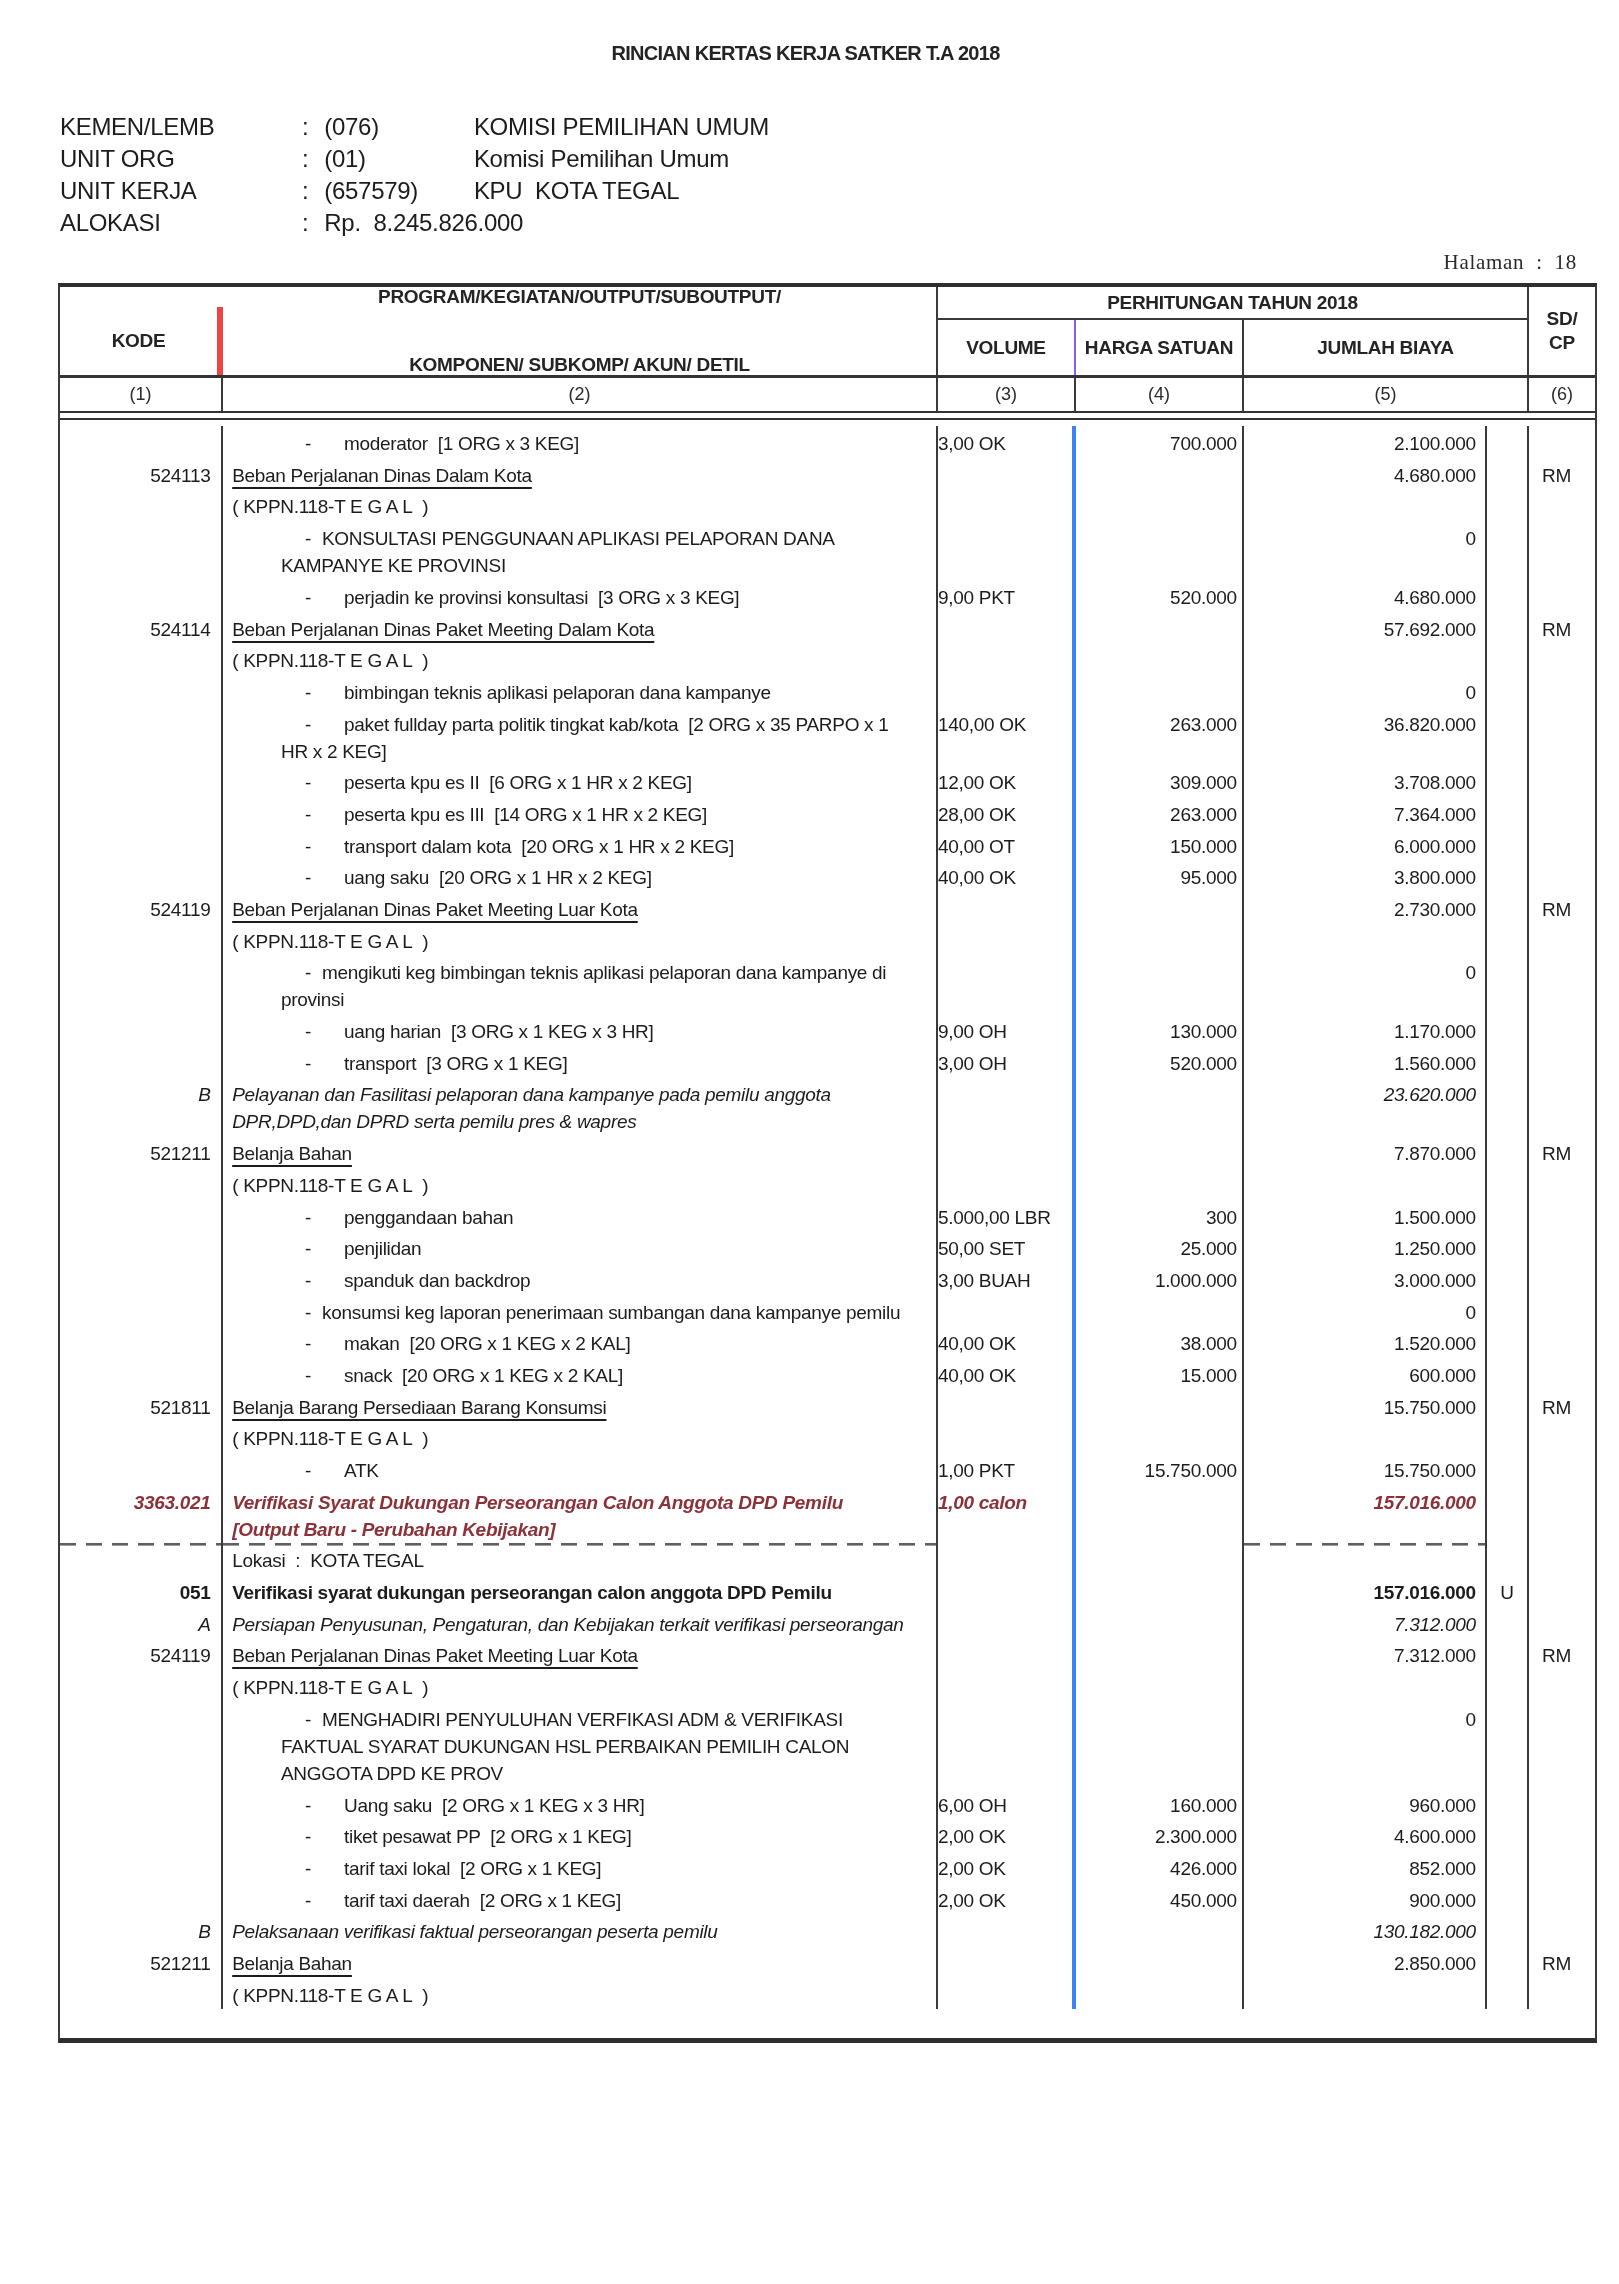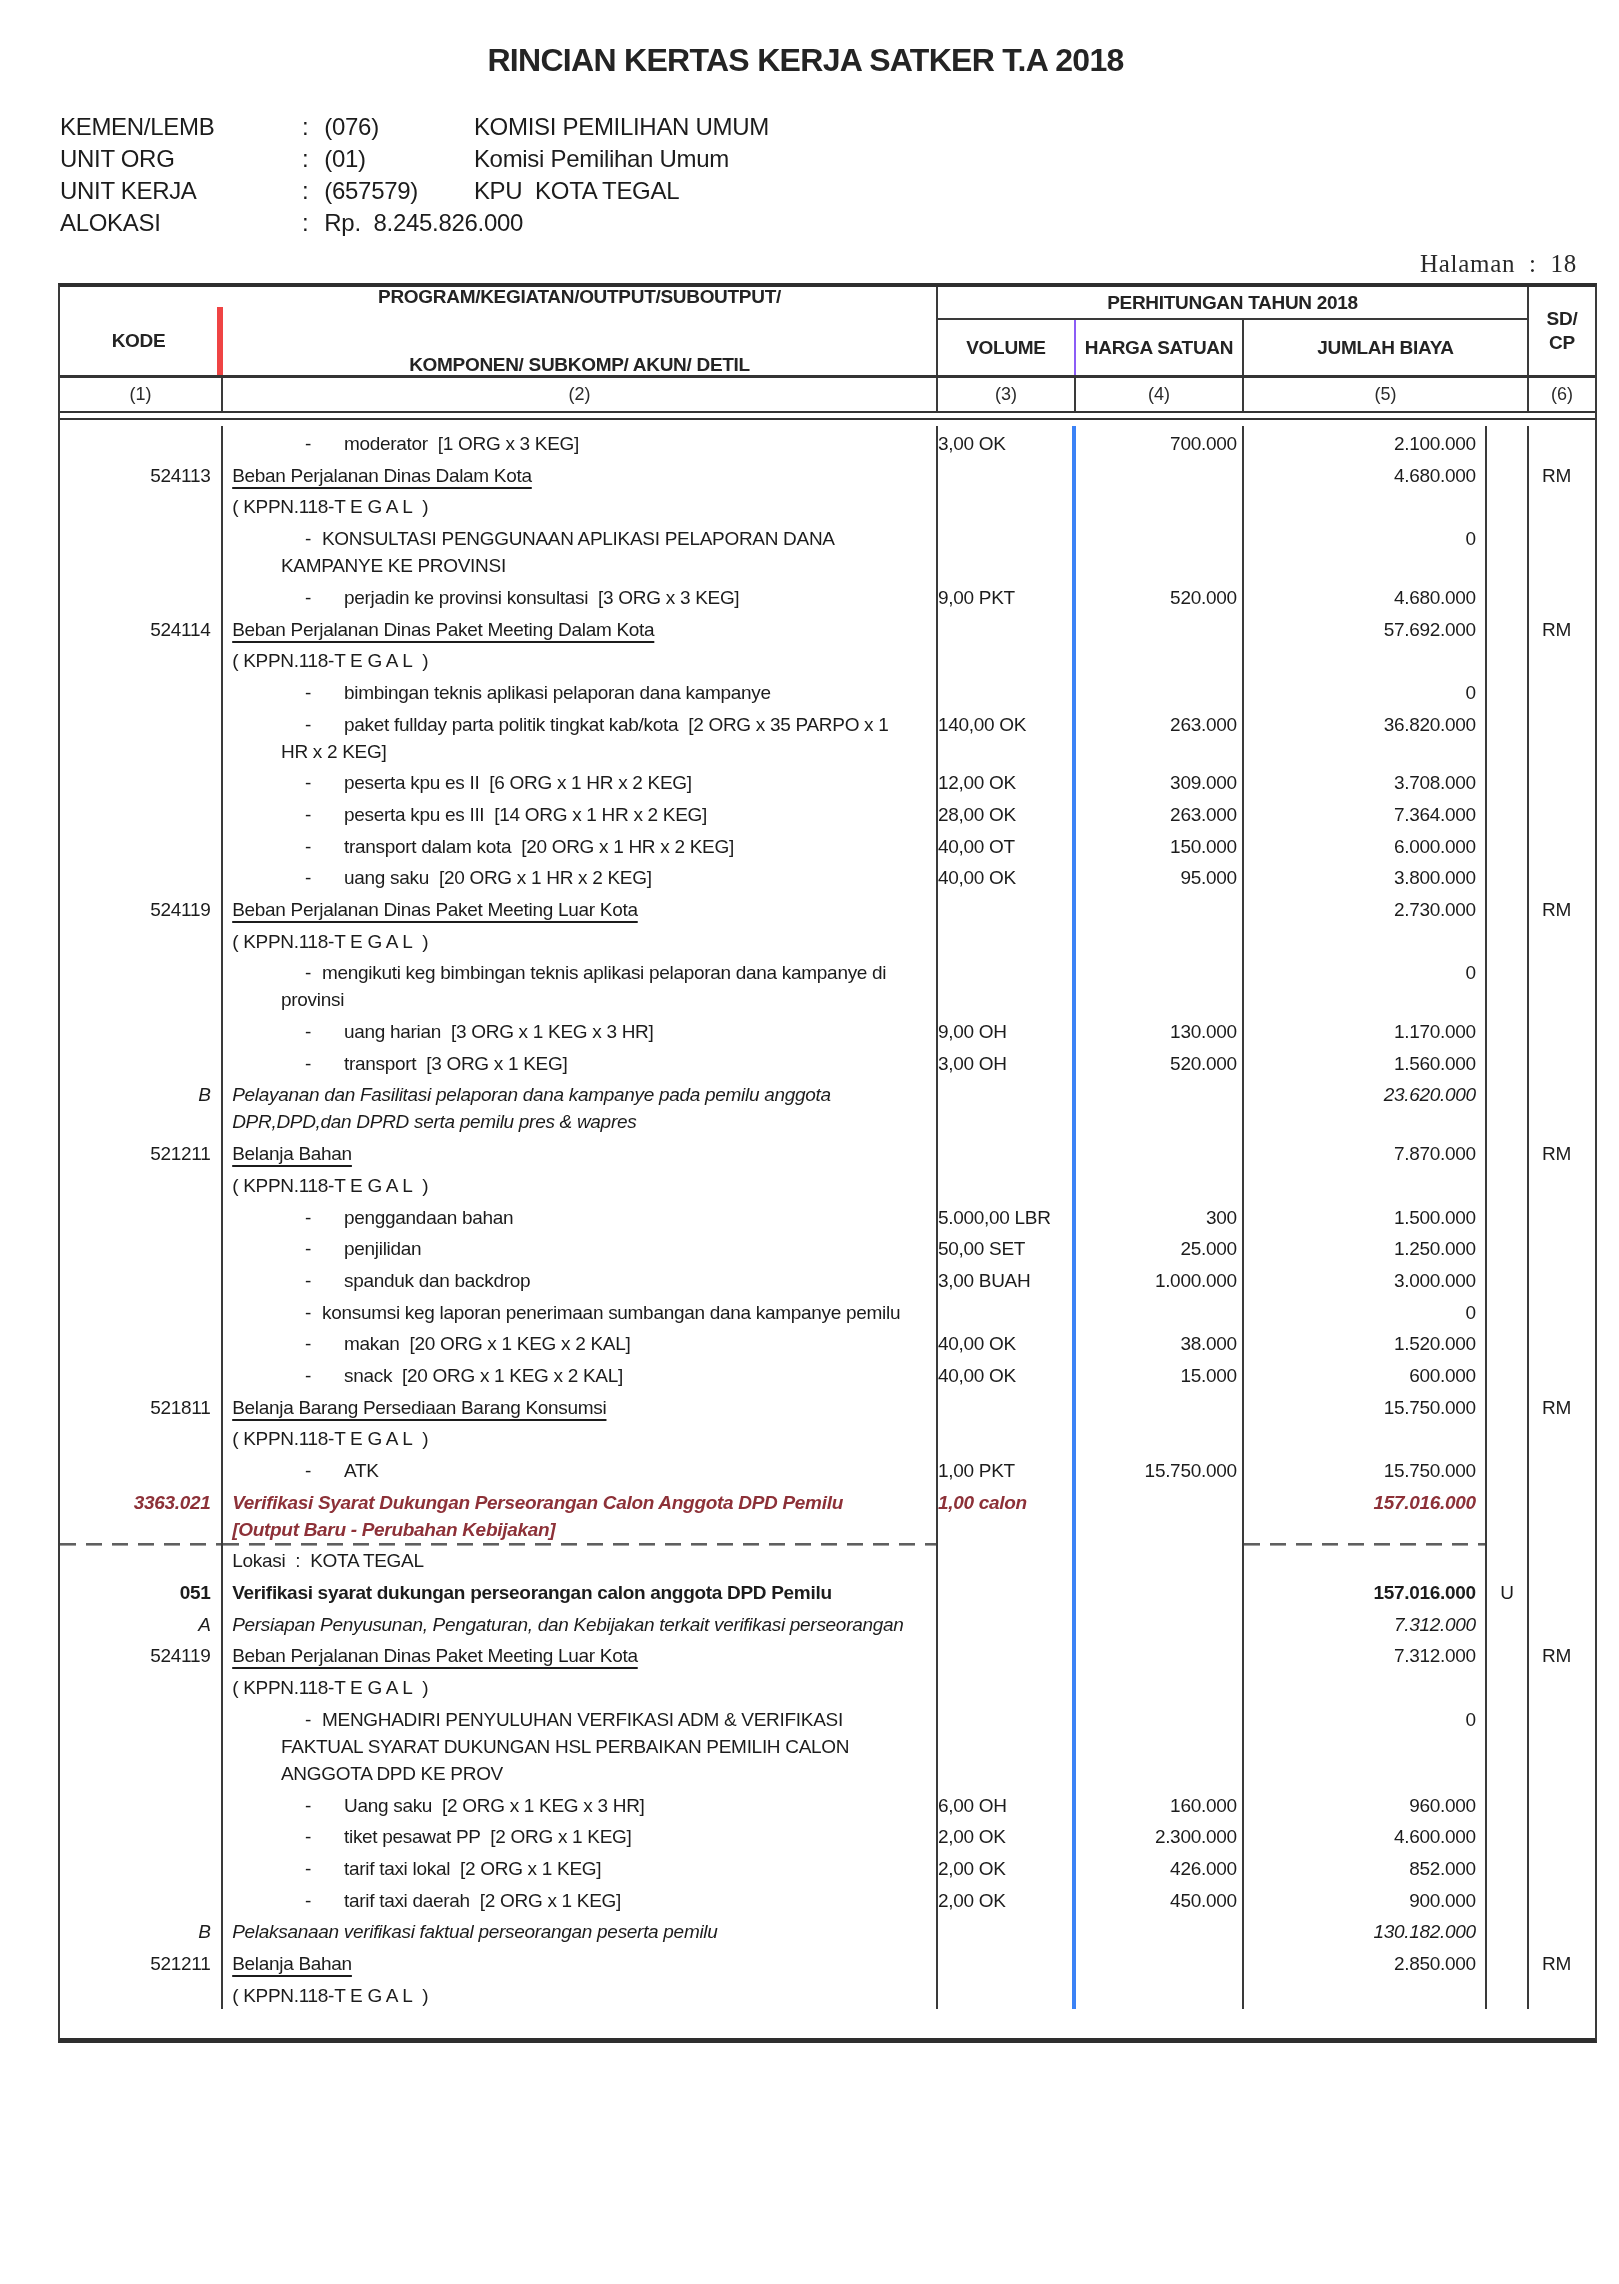--- a/index.html
+++ b/index.html
@@ -8,34 +8,34 @@
     width:1619px;height:2284px;
     background:#ffffff;
     font-family:"Liberation Sans", sans-serif;
     color:#1c1c1c;
     overflow:hidden;
   }
   
   .doc-title{
     position:absolute;top:42px;left:0;width:1611px;
     text-align:center;
-    font-size:32px;font-weight:700;letter-spacing:-0.7px;
+    font-size:20px;font-weight:700;letter-spacing:-0.7px;
     color:#242424;
   }
   .meta{position:absolute;top:113px;left:60px;width:1117px;}
   .meta-row{display:flex;align-items:flex-start;min-height:32px;font-size:24px;font-weight:400;letter-spacing:-0.3px;}
   .meta-label{width:242px;flex:0 0 242px;}
   .meta-colon{width:22.3px;flex:0 0 22.3px;}
   .meta-code{min-width:143px;padding-right:6.6px;white-space:nowrap;}
   .meta-name{flex:1;}
   .halaman{
     position:absolute;top:250px;left:1248px;width:329px;
     text-align:right;
     font-family:"Liberation Serif", serif;
-    font-size:25px;color:#2a2a2a;letter-spacing:0.7px;
+    font-size:21px;color:#2a2a2a;letter-spacing:0.7px;
   }
   
   .ktable{
     position:absolute;top:283px;left:58px;
     width:1539px;height:1760px;
     border-left:2px solid #3a3a3a;
     border-right:2px solid #3a3a3a;
     border-top:4.6px solid #2e2e2e;
     border-bottom:5.3px solid #2e2e2e;
     box-sizing:border-box;

